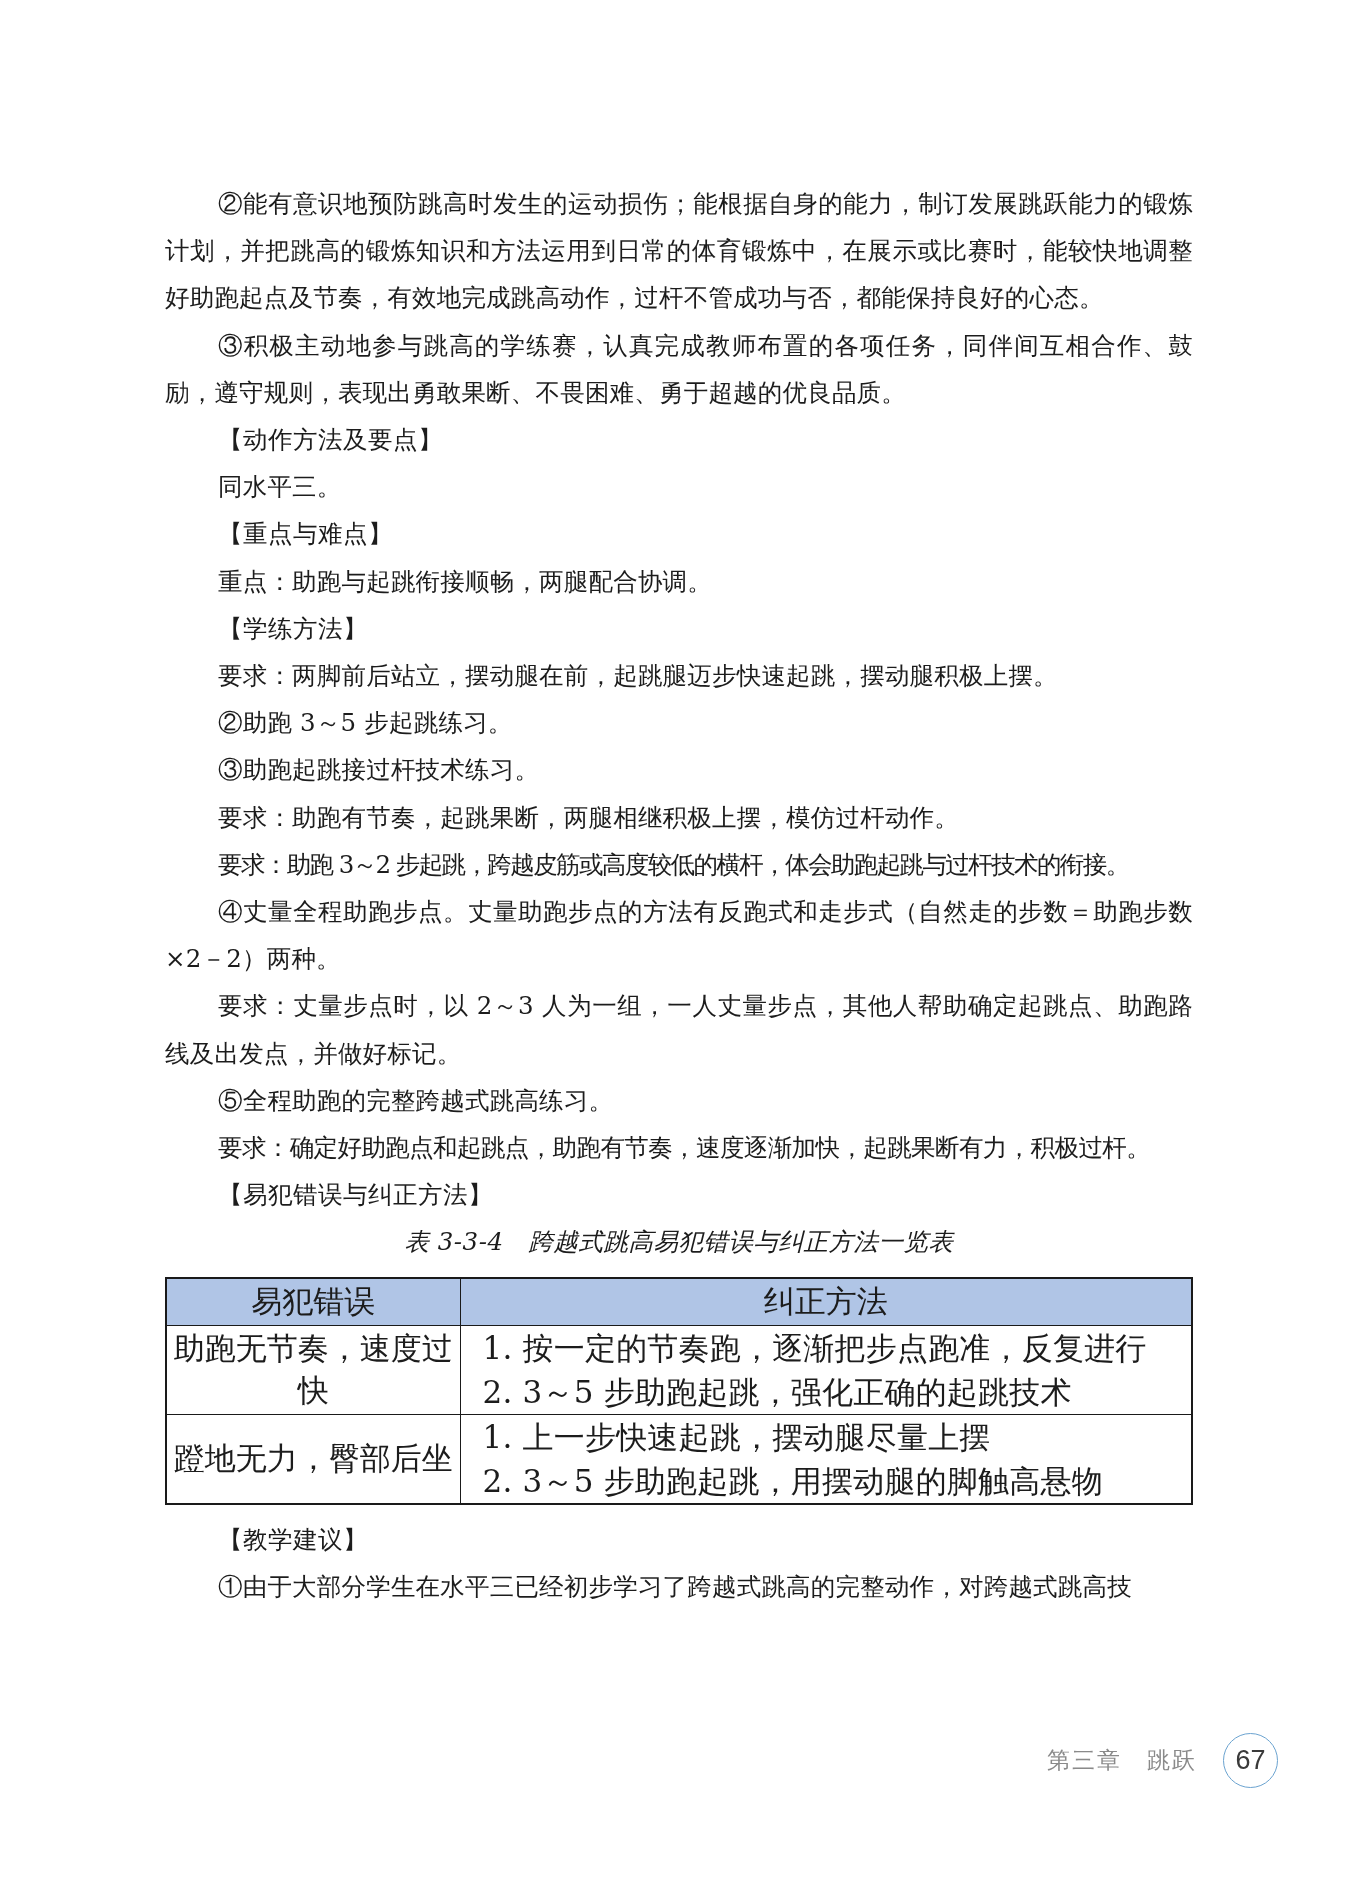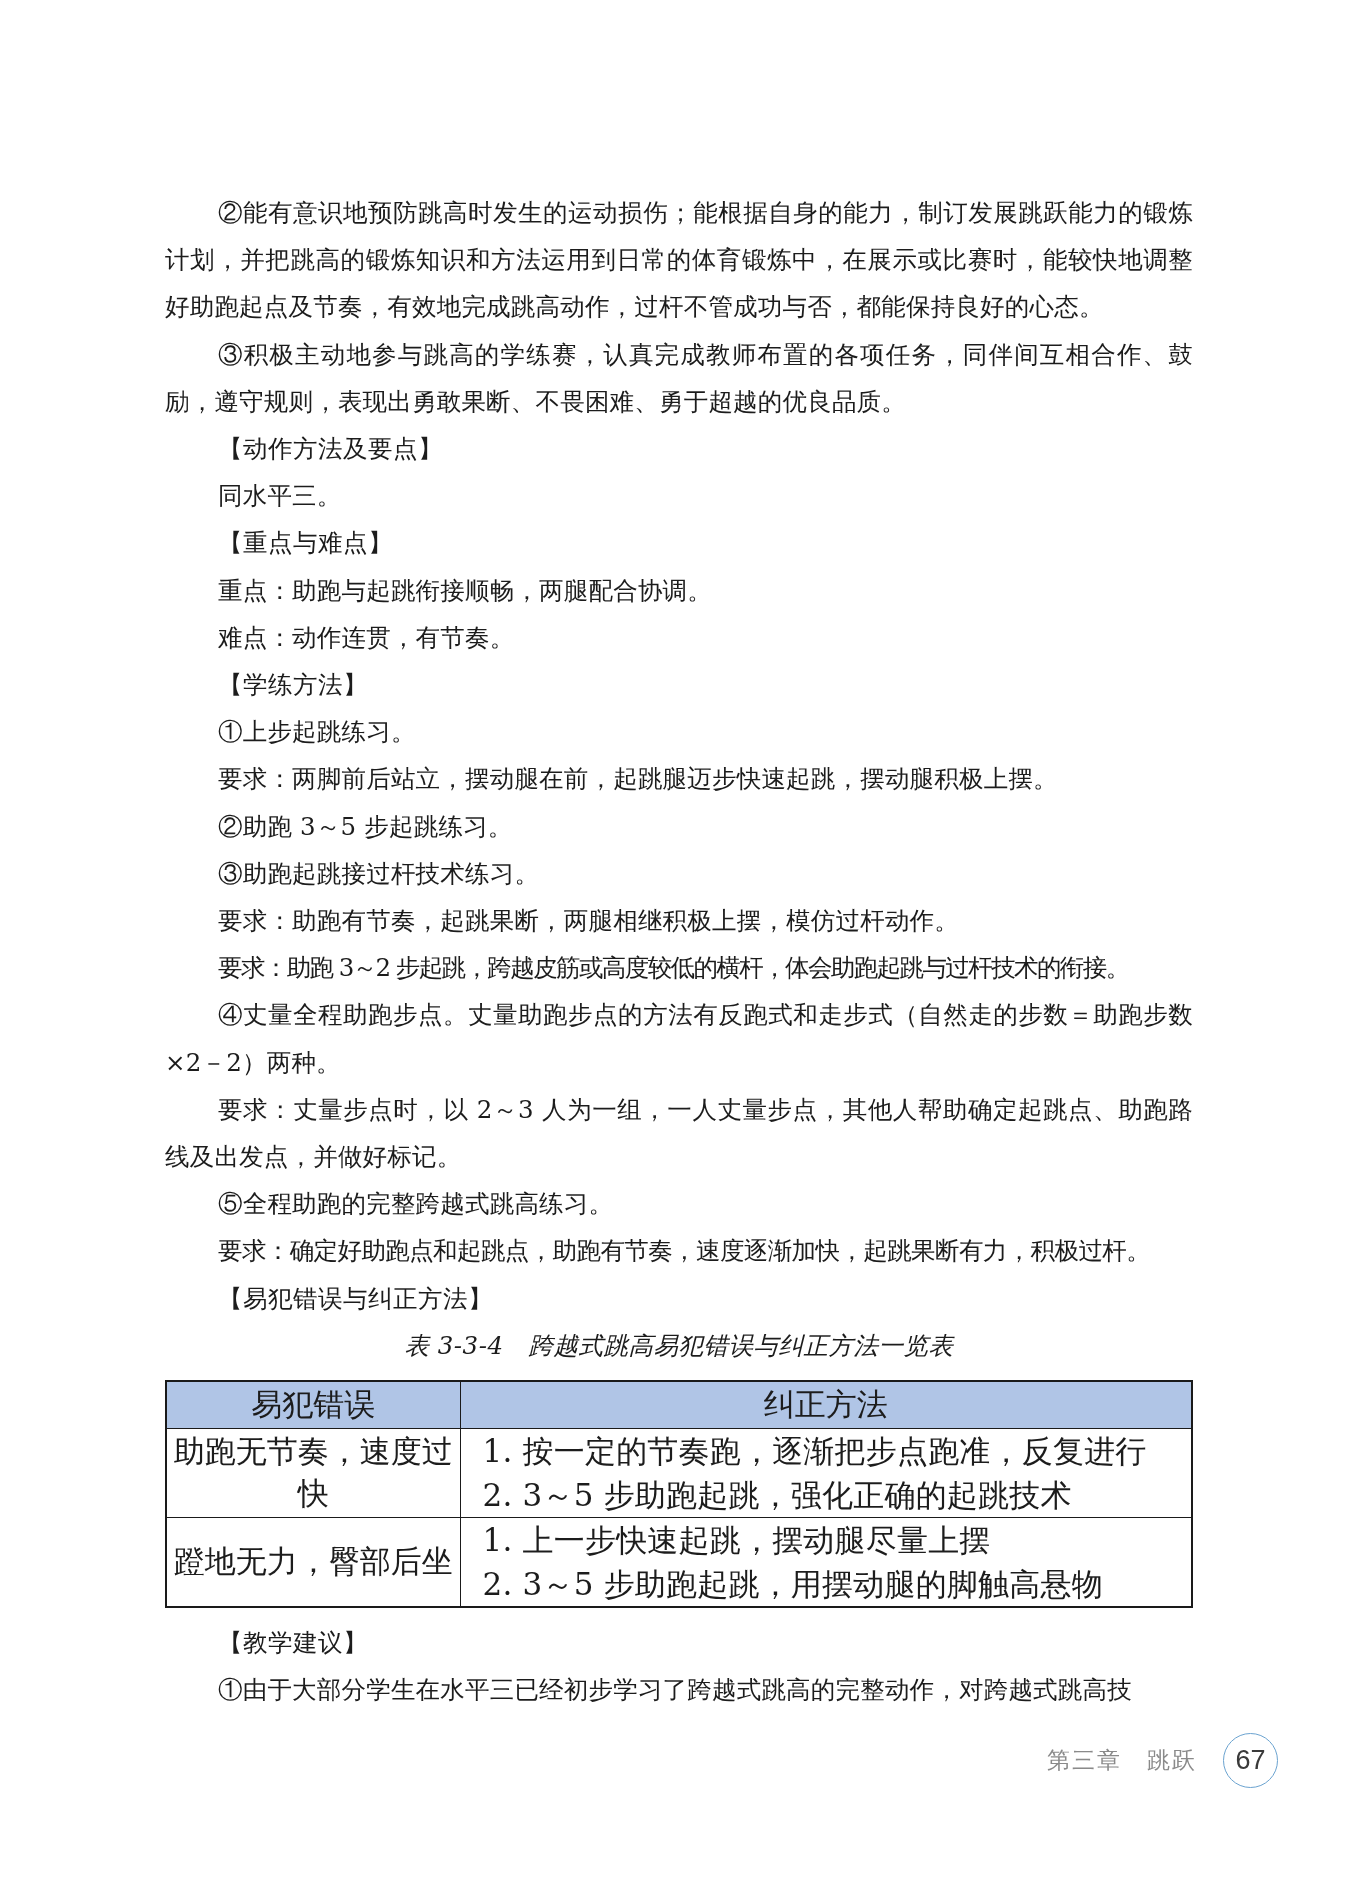--- a/index.html
+++ b/index.html
@@ -8,21 +8,21 @@
     width: 1353px;
     height: 1884px;
     background: #ffffff;
     overflow: hidden;
     font-family: "DejaVu Serif", "Liberation Serif", serif;
     color: #1c1c1c;
   }
   .content {
     position: absolute;
     left: 165px;
-    top: 189px;
+    top: 180px;
     width: 1028px;
   }
   .content p {
     margin: 0;
     font-size: 24.5px;
     line-height: 47.2px;
     text-indent: 53px;
     text-align: justify;
     letter-spacing: 0.2px;
   }
@@ -109,23 +109,21 @@
 <body>
 
 <div class="page" style="color: rgb(28, 28, 28);">
   <div class="content">
     <p class="body">②能有意识地预防跳高时发生的运动损伤；能根据自身的能力，制订发展跳跃能力的锻炼计划，并把跳高的锻炼知识和方法运用到日常的体育锻炼中，在展示或比赛时，能较快地调整好助跑起点及节奏，有效地完成跳高动作，过杆不管成功与否，都能保持良好的心态。</p>
     <p class="body">③积极主动地参与跳高的学练赛，认真完成教师布置的各项任务，同伴间互相合作、鼓励，遵守规则，表现出勇敢果断、不畏困难、勇于超越的优良品质。</p>
     <p class="hdr">【动作方法及要点】</p>
     <p class="body">同水平三。</p>
     <p class="hdr">【重点与难点】</p>
     <p class="body">重点：助跑与起跳衔接顺畅，两腿配合协调。</p>
-    <p class="body">难点：动作连贯，有节奏。</p>
     <p class="hdr">【学练方法】</p>
-    <p class="body">①上步起跳练习。</p>
     <p class="body">要求：两脚前后站立，摆动腿在前，起跳腿迈步快速起跳，摆动腿积极上摆。</p>
     <p class="body">②助跑 3～5 步起跳练习。</p>
     <p class="body">③助跑起跳接过杆技术练习。</p>
     <p class="body">要求：助跑有节奏，起跳果断，两腿相继积极上摆，模仿过杆动作。</p>
     <p class="body tight">要求：助跑 3～2 步起跳，跨越皮筋或高度较低的横杆，体会助跑起跳与过杆技术的衔接。</p>
     <p class="body">④丈量全程助跑步点。丈量助跑步点的方法有反跑式和走步式（自然走的步数＝助跑步数×2－2）两种。</p>
     <p class="body">要求：丈量步点时，以 2～3 人为一组，一人丈量步点，其他人帮助确定起跳点、助跑路线及出发点，并做好标记。</p>
     <p class="body">⑤全程助跑的完整跨越式跳高练习。</p>
     <p class="body tight2">要求：确定好助跑点和起跳点，助跑有节奏，速度逐渐加快，起跳果断有力，积极过杆。</p>
     <p class="hdr">【易犯错误与纠正方法】</p>

